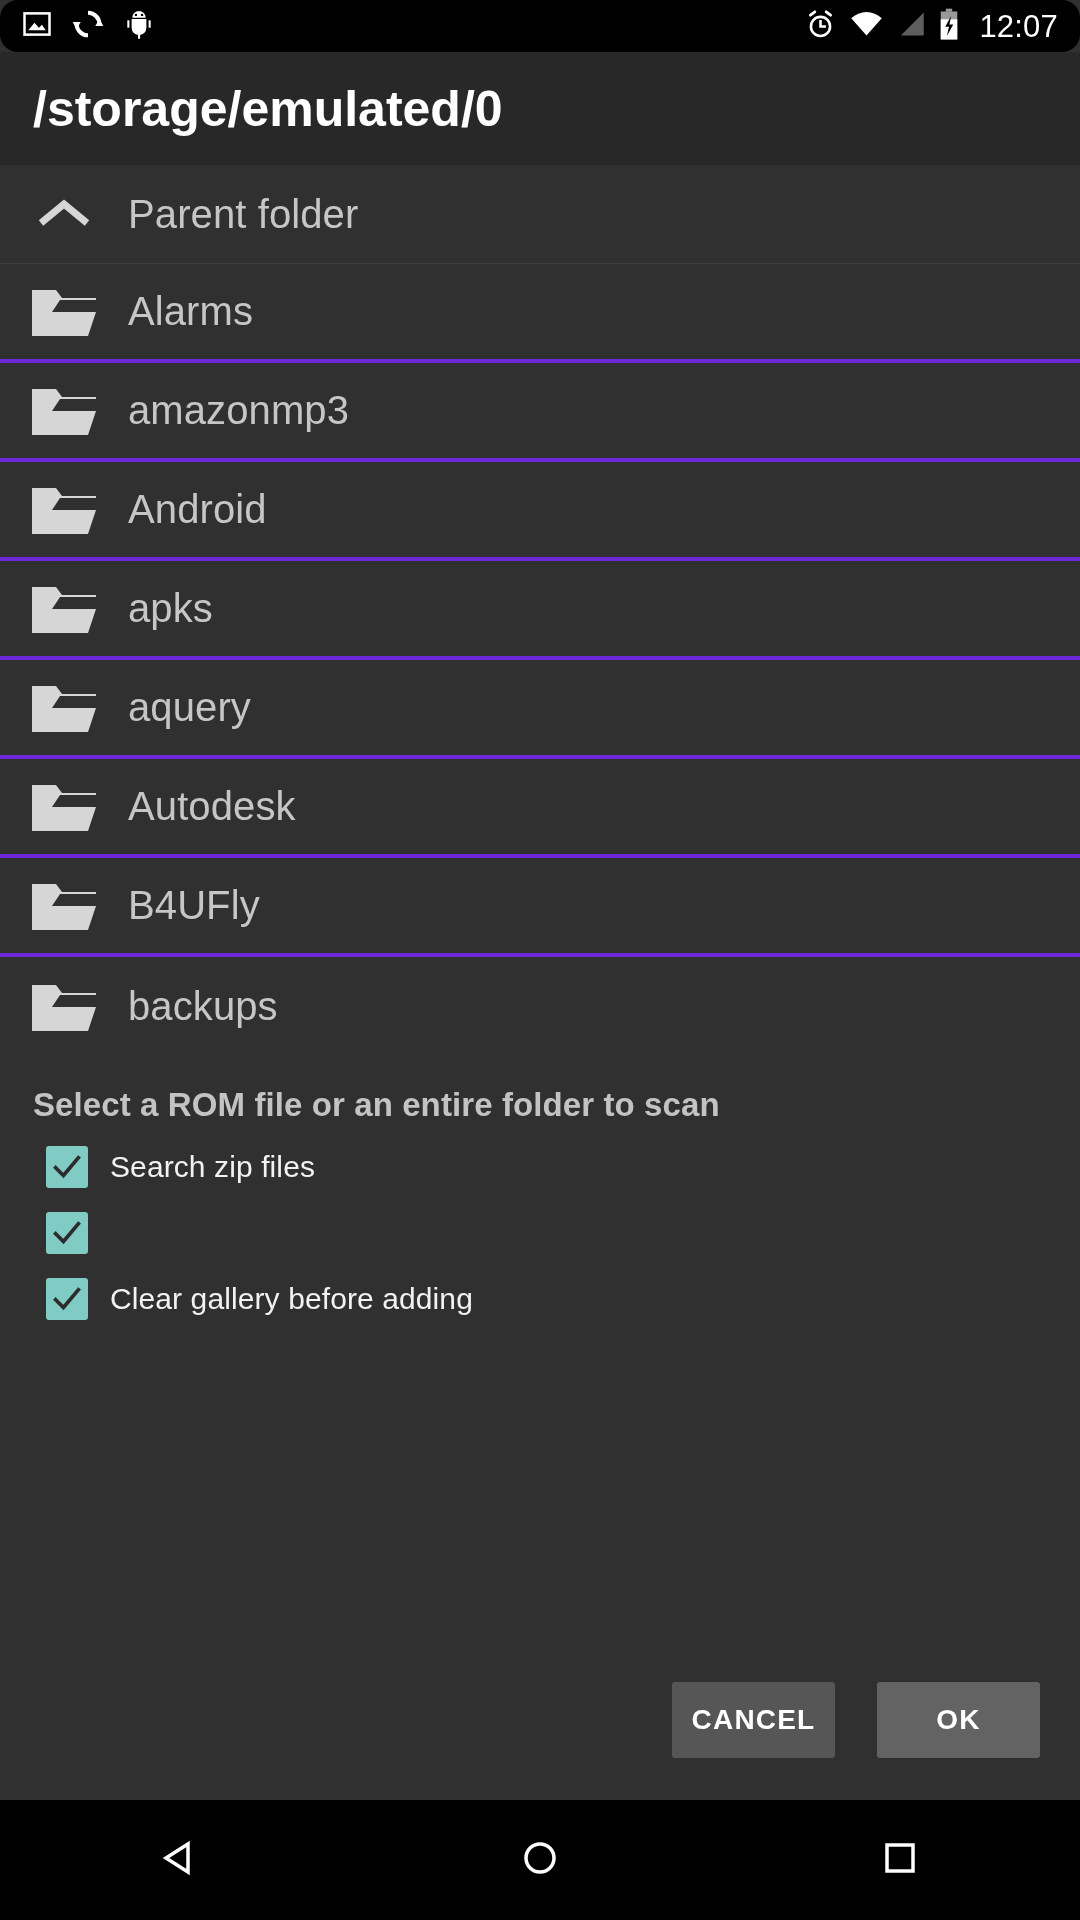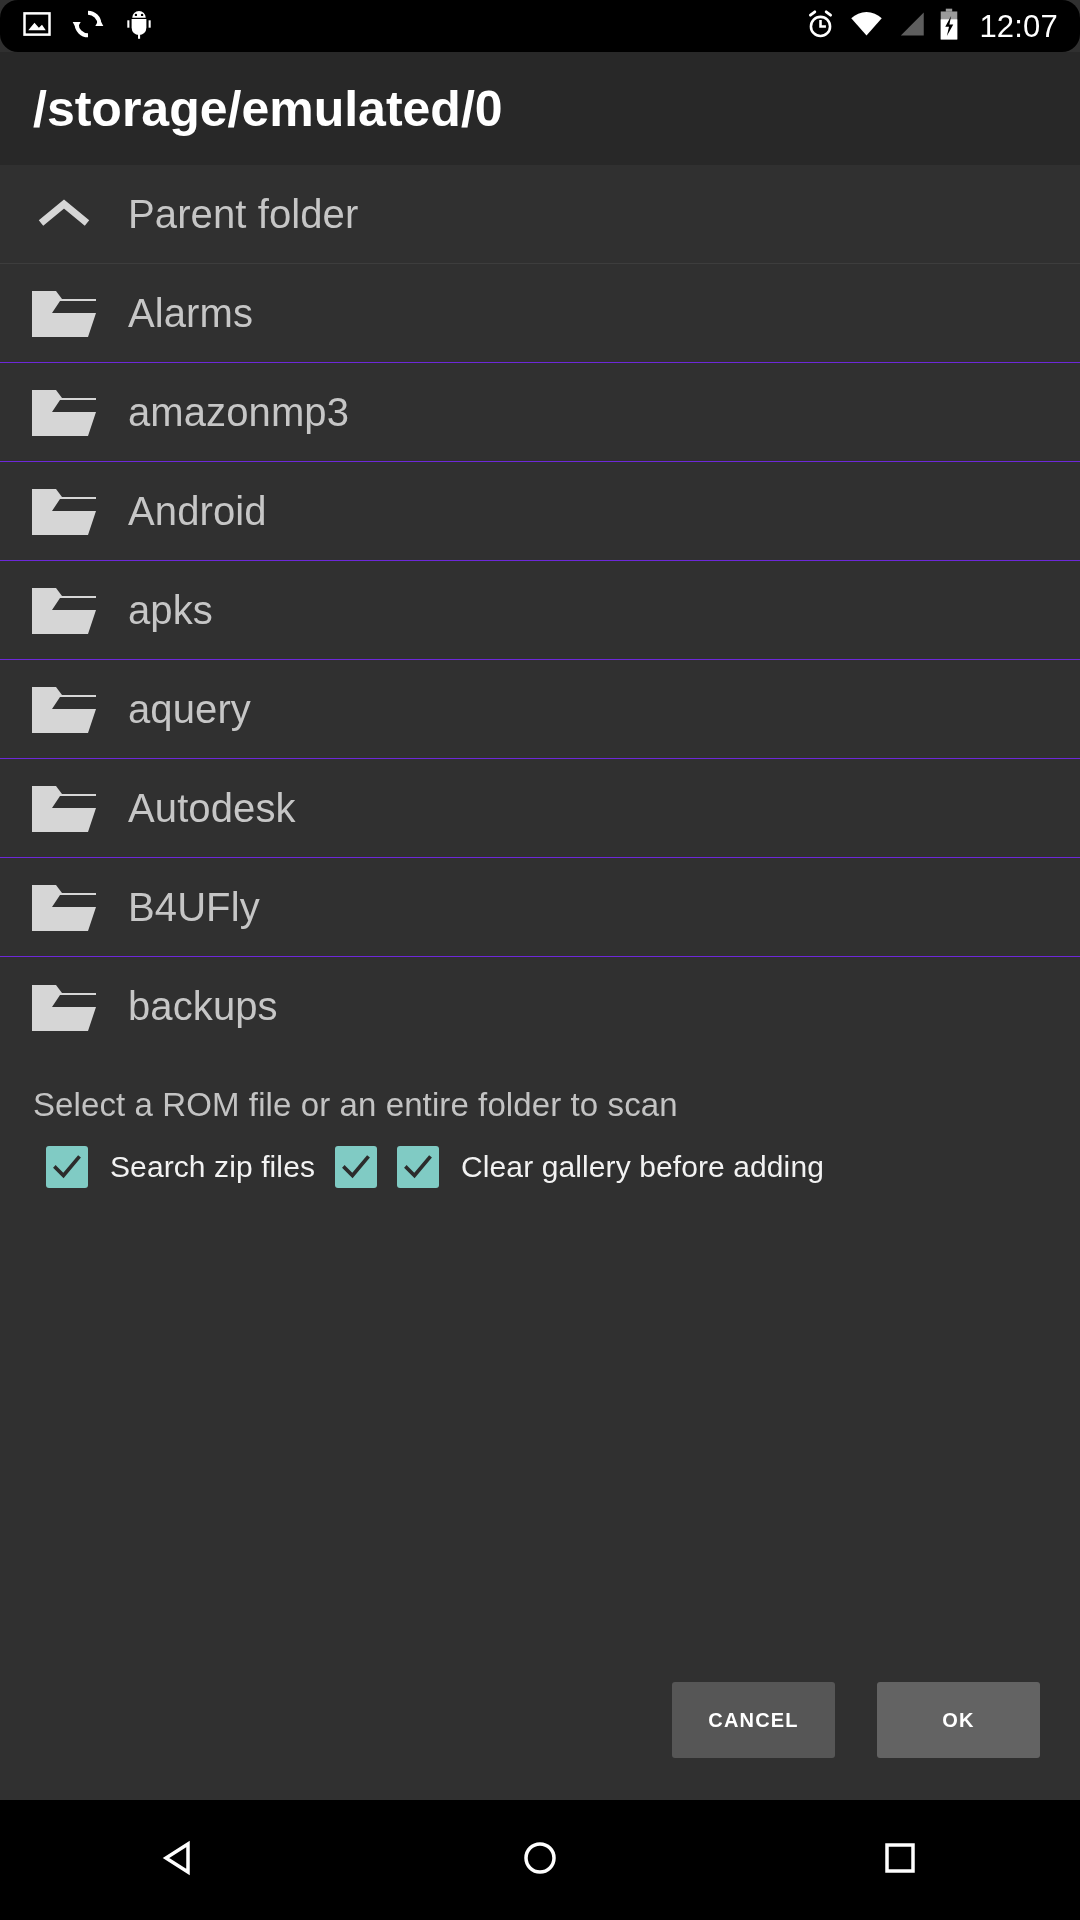--- a/index.html
+++ b/index.html
@@ -70,21 +70,21 @@
 
   
   .file-list {
     flex: 0 0 auto;
     background: #303030;
   }
   .file-row {
     height: 99px;
     display: flex;
     align-items: center;
-    border-bottom: 1px solid #6d28d9;
+    border-bottom: 4px solid #6d28d9;
     padding-left: 0;
   }
   .file-row.parent-row {
     border-bottom: 1px solid #3d3d3d;
   }
   .file-row.last-row {
     border-bottom: none;
   }
   .row-icon {
     width: 128px;
@@ -106,25 +106,26 @@
     background: #303030;
     padding: 30px 0 0 0;
     display: flex;
     flex-direction: column;
   }
   .options-hint {
     color: #c3c3c3;
     font-size: 33px;
     padding: 0 0 6px 33px;
     letter-spacing: 0.1px;
+    font-weight: bold;
   }
   .check-list {
     padding: 14px 0 0 46px;
     display: flex;
-    flex-direction: row;
+    flex-direction: column;
     gap: 20px;
   }
   .check-row {
     display: flex;
     align-items: center;
     gap: 22px;
     height: 46px;
   }
   .checkbox {
     width: 42px;
@@ -150,21 +151,21 @@
     justify-content: flex-end;
     align-items: center;
     gap: 18px;
     padding: 0 40px 42px 0;
   }
   .dlg-btn {
     height: 76px;
     border: none;
     border-radius: 3px;
     color: #ffffff;
-    font-size: 20px;
+    font-size: 28px;
     font-weight: bold;
     letter-spacing: 1.2px;
     font-family: "Liberation Sans", sans-serif;
     cursor: pointer;
     display: flex;
     align-items: center;
     justify-content: center;
   }
   .btn-cancel { background: #565656; width: 163px; }
   .btn-ok     { background: #636363; width: 163px; margin-left: 24px; }

